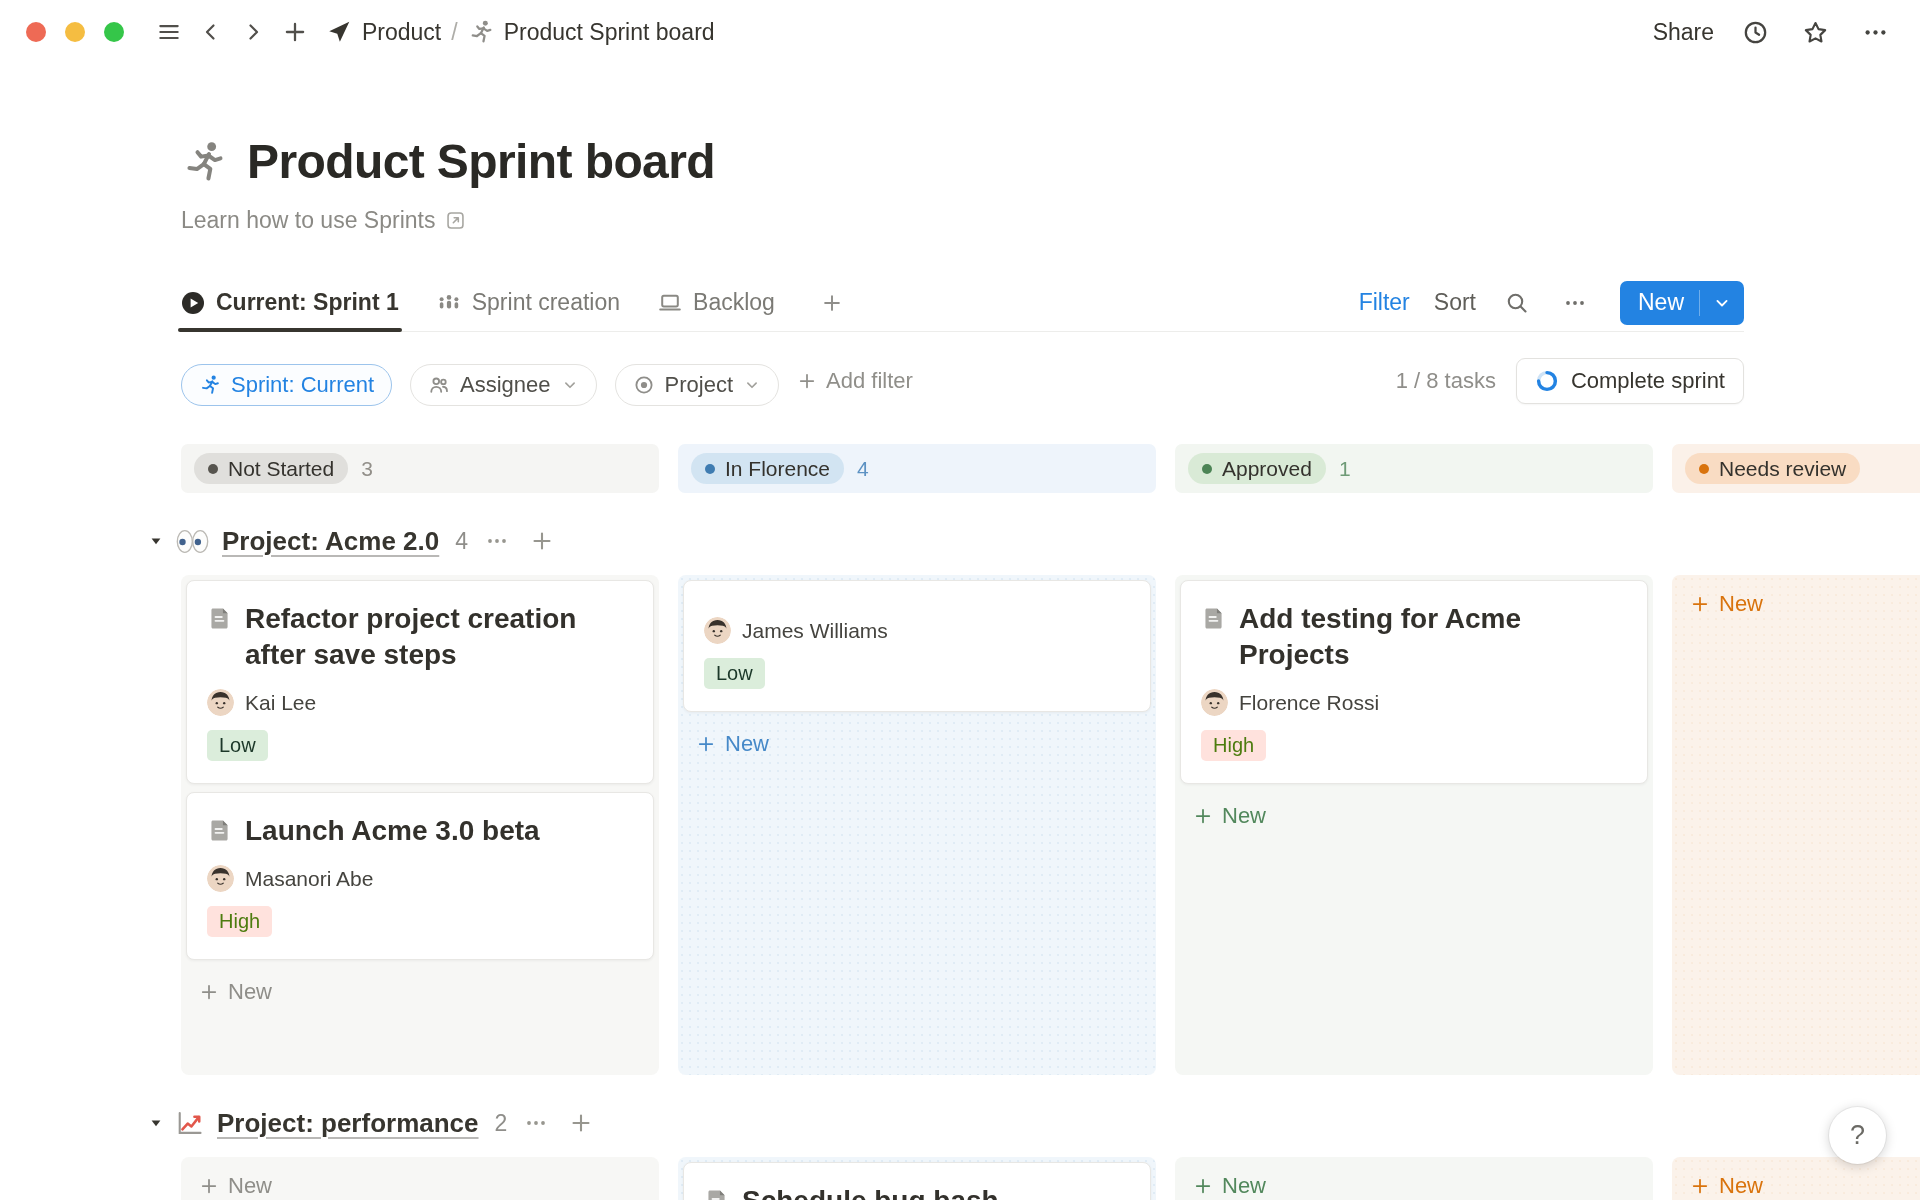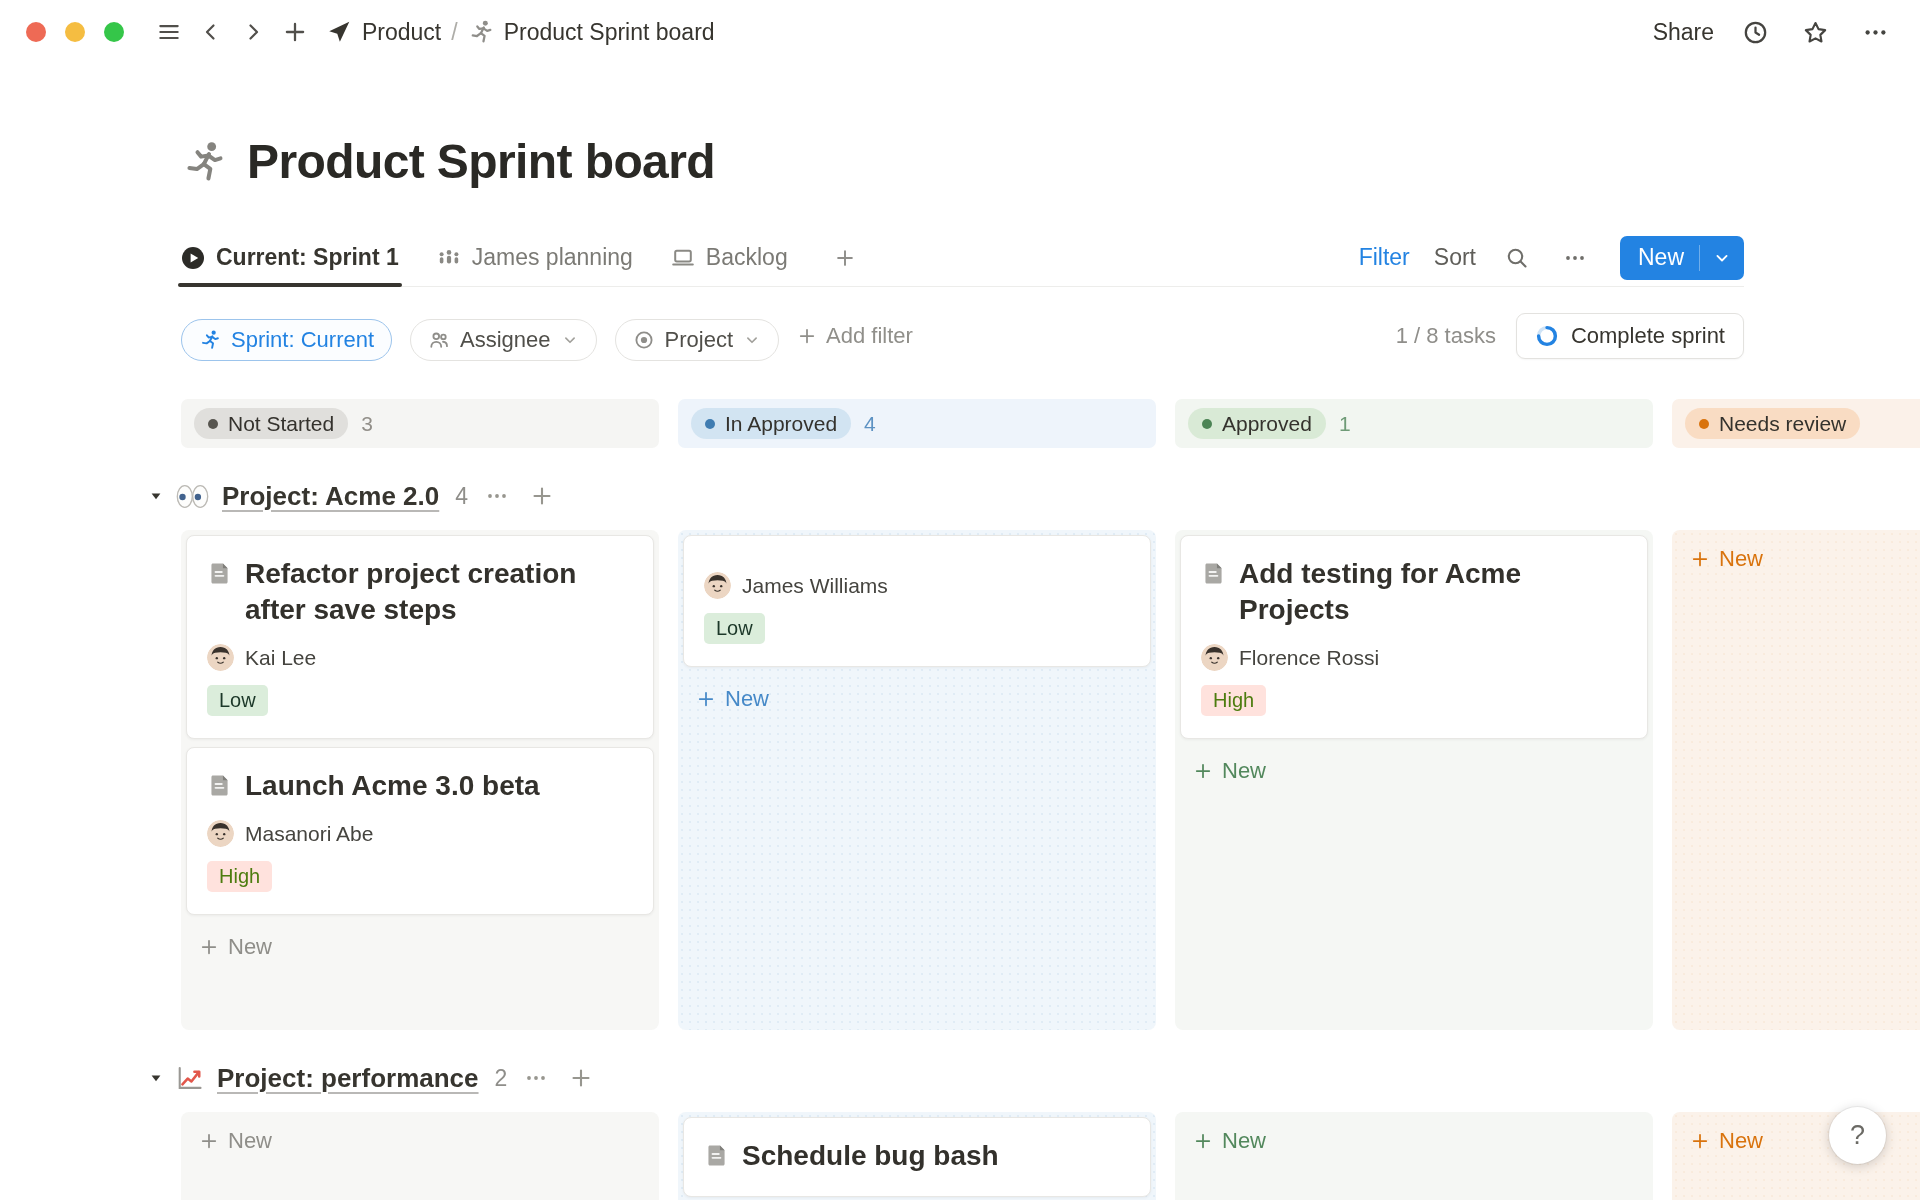--- a/index.html
+++ b/index.html
@@ -292,35 +292,41 @@
   </div>
 </header>
 
 <div class="page-head">
   <div class="title-row">
     <svg class="title-icon">
         <use href="#i-runner"></use>
       </svg>
     <h1>Product Sprint board</h1>
   </div>
+  <div class="subtitle">
+    <span>Learn how to use Sprints</span>
+    <svg class="ext-icon">
+        <use href="#i-extlink"></use>
+      </svg>
+  </div>
 </div>
 
 <div class="tabs-row">
   <div class="tabs">
     <div class="tab active">
       <svg class="ic24 t-icon">
           <use href="#i-play"></use>
         </svg>
       <span>Current: Sprint 1</span>
     </div>
     <div class="tab">
       <svg class="ic24 t-icon">
           <use href="#i-people3"></use>
         </svg>
-      <span>James planning</span>
+      <span>Sprint creation</span>
     </div>
     <div class="tab">
       <svg class="ic24 t-icon">
           <use href="#i-laptop"></use>
         </svg>
       <span>Backlog</span>
     </div>
     <button class="icon-btn tab-plus">
         <svg class="ic22">
           <use href="#i-plus"></use>
@@ -400,21 +406,21 @@
     <div class="col-header h-gray">
       <span class="status-badge badge-gray">
         <span class="dot dot-gray"></span>
         <span>Not Started</span>
       </span>
       <span class="col-count count-gray">3</span>
     </div>
     <div class="col-header h-blue">
       <span class="status-badge badge-blue">
         <span class="dot dot-blue"></span>
-        <span>In Approved</span>
+        <span>In Florence</span>
       </span>
       <span class="col-count count-blue">4</span>
     </div>
     <div class="col-header h-green">
       <span class="status-badge badge-green">
         <span class="dot dot-green"></span>
         <span>Approved</span>
       </span>
       <span class="col-count count-green">1</span>
     </div>

